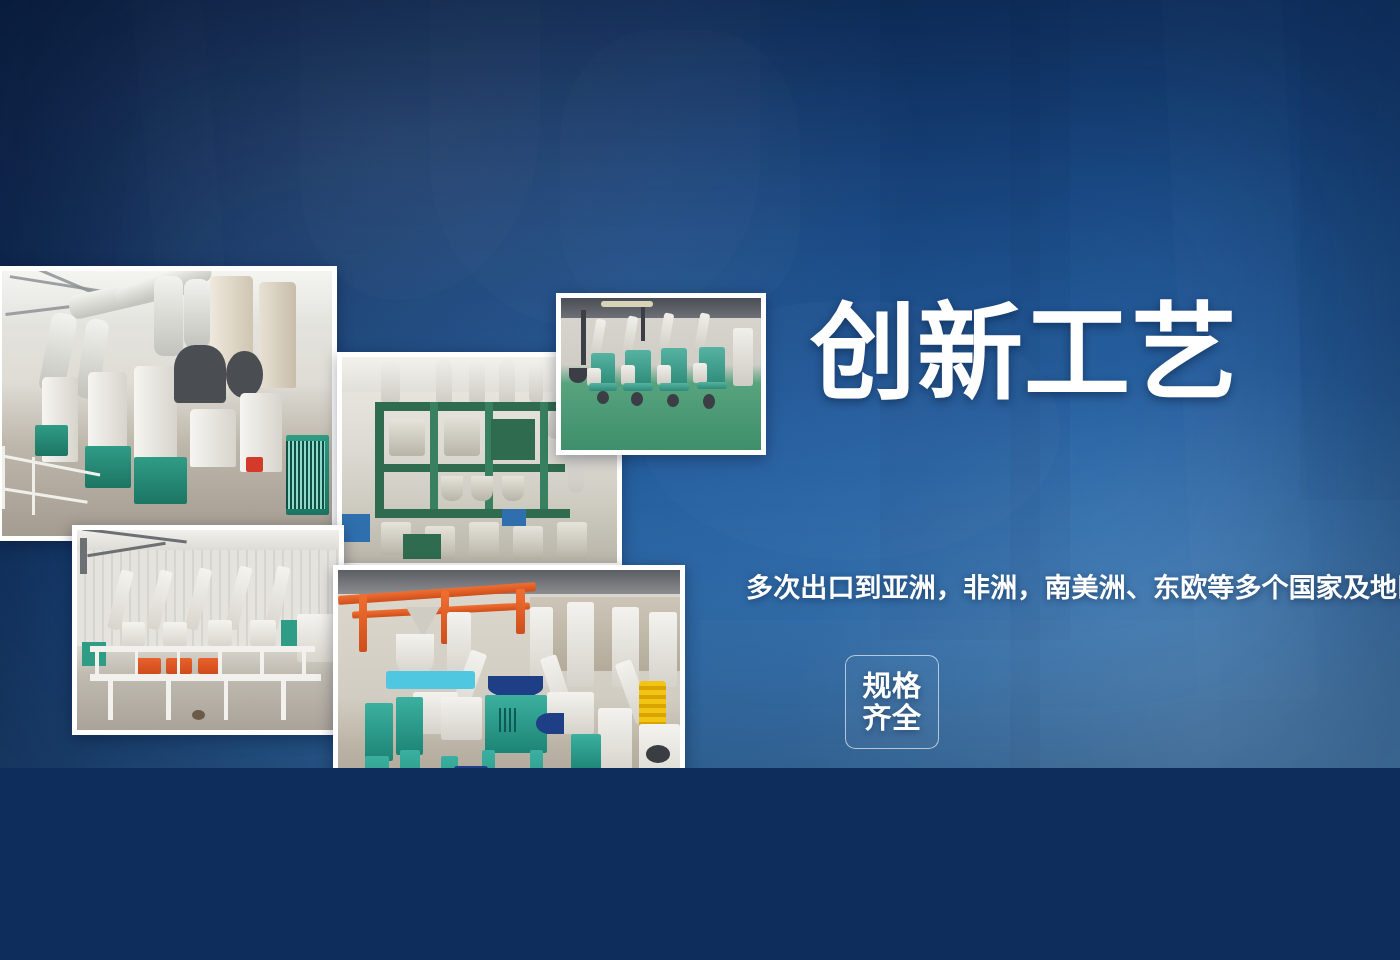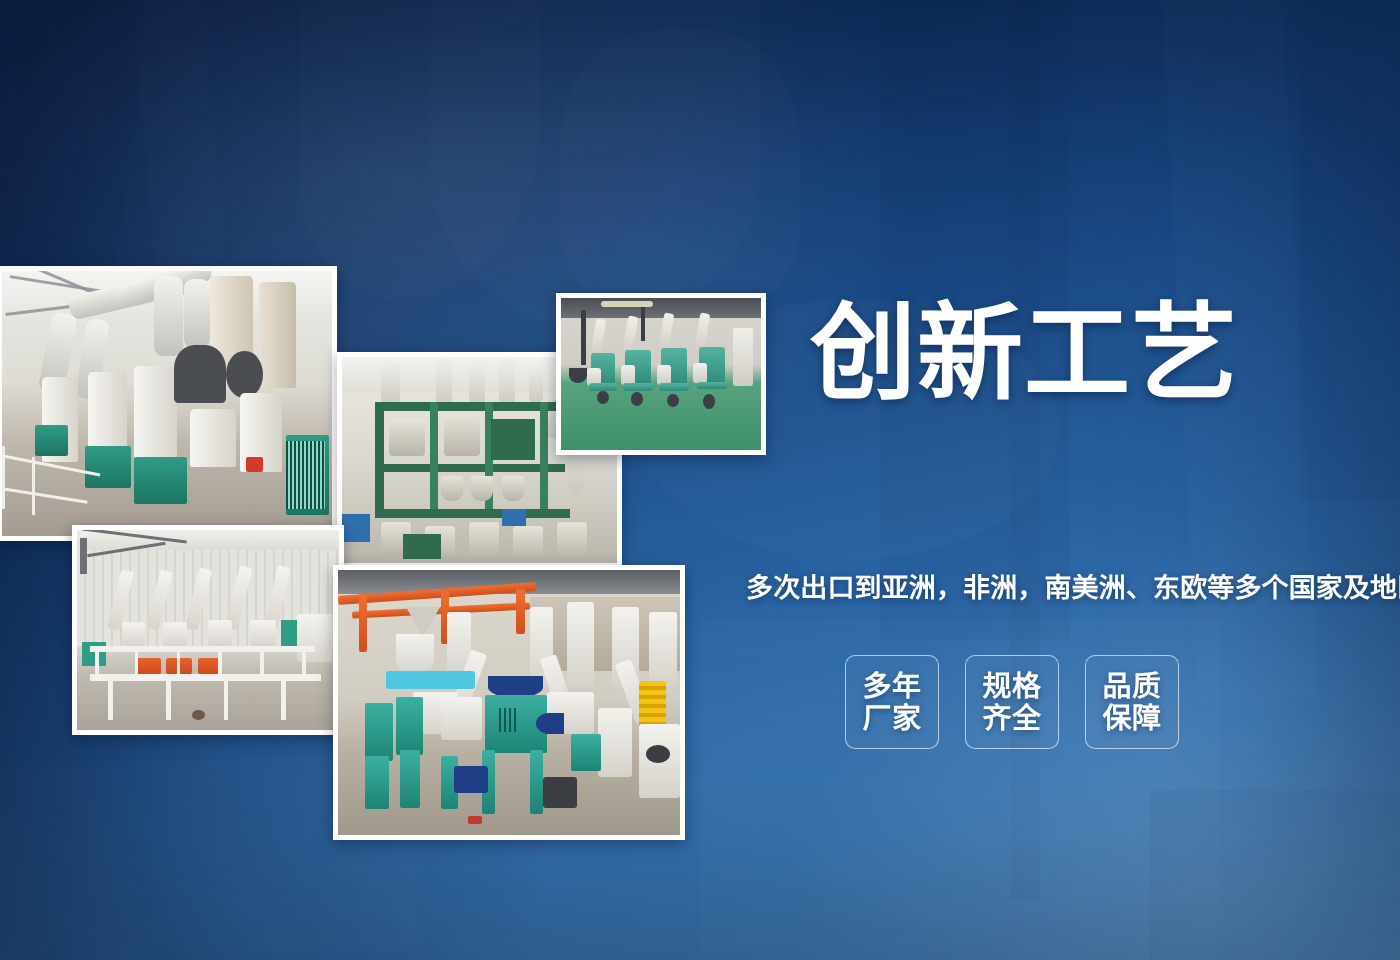--- a/index.html
+++ b/index.html
@@ -2,21 +2,21 @@
 <html lang="zh-CN"><head>
 <meta charset="utf-8">
 <title>Banner</title>
 <style>
   html,body{margin:0;padding:0;}
   body{
     width:1400px;height:960px;overflow:hidden;
     font-family:"Liberation Sans","DejaVu Sans",sans-serif;
     background:#0f2d5c;
   }
-  .stage{position:relative;width:1400px;height:960px;overflow:hidden;}
+  .stage{position:relative;width:1400px;height:768px;overflow:hidden;}
 
   
   .bg-base{
     position:absolute;inset:0;
     background:linear-gradient(168deg,
        #0d2a57 0%,
        #13386c 18%,
        #1a4a85 38%,
        #27609f 58%,
        #3878b6 78%,
@@ -376,26 +376,18 @@
       </div>
     </div>
   </div>
 
   <div class="headline" id="headline-1">创新工艺</div>
 
   <div id="subtitle">多次出口到亚洲，非洲，南美洲、东欧等多个国家及地区</div>
 
   <div class="badges">
     <div class="badge">
-      <span>多年</span>
-      <span>厂家</span>
-    </div>
-    <div class="badge">
       <span>规格</span>
       <span>齐全</span>
     </div>
-    <div class="badge">
-      <span>品质</span>
-      <span>保障</span>
-    </div>
   </div>
 
 </div>
 
 </body></html>

